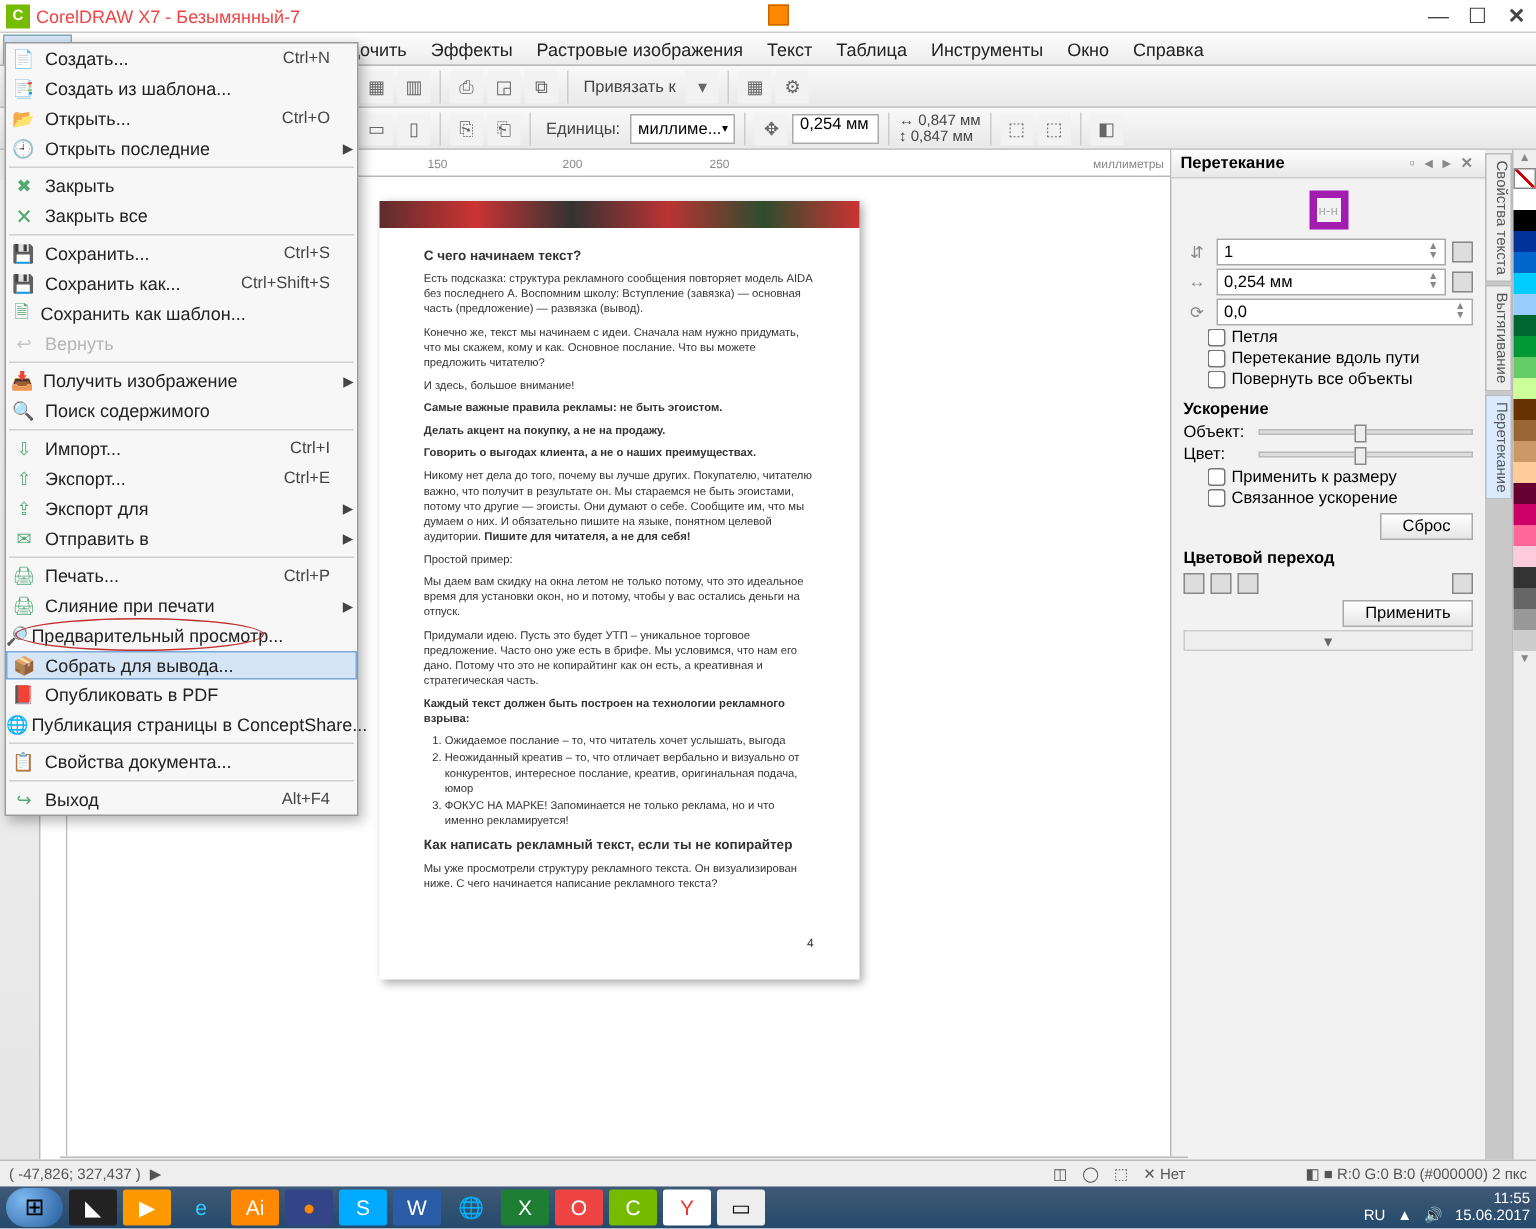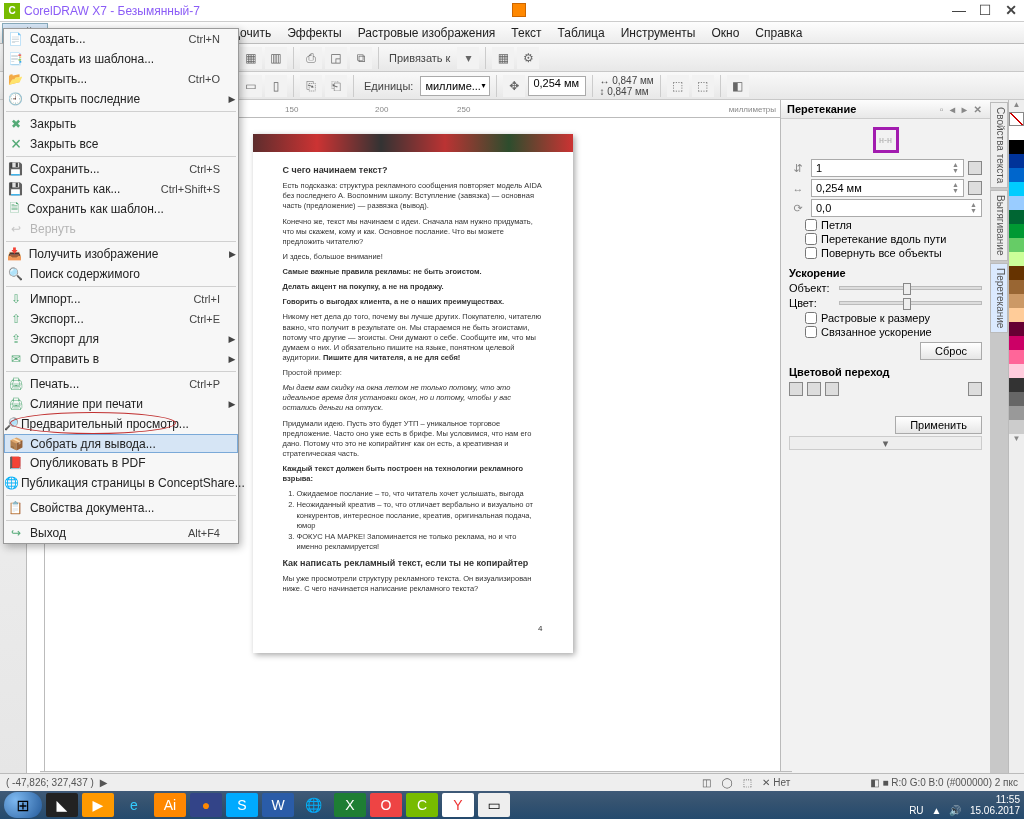--- a/index.html
+++ b/index.html
@@ -1,20 +1,20 @@
 <!DOCTYPE html>
 <html><head>
 <meta charset="utf-8">
 <style>
 * { box-sizing: border-box; margin: 0; padding: 0; font-family: "Segoe UI", Tahoma, sans-serif; }
 body { width: 1024px; height: 819px; background: #c8c8c8; overflow: hidden; font-size: 11px; position: relative; }
 
 .titlebar { height: 22px; background: #fff; display: flex; align-items: center; padding: 0 4px; border-bottom: 1px solid #ccc; position: relative; }
 .titlebar .logo { width: 16px; height: 16px; background: #7b0; display: flex; align-items: center; justify-content: center; color: #fff; font-weight: bold; font-size: 10px; margin-right: 4px; }
-.titlebar .title { font-size: 12px; color: #8b5cf6; }
+.titlebar .title { font-size: 12px; color: #ef4444; }
 .titlebar .winctrl { position: absolute; right: 4px; top: 2px; display: flex; gap: 8px; }
 .titlebar .winctrl span { width: 18px; text-align: center; font-family: Arial; font-size: 14px; color: #444; cursor: default; }
 
 .menubar { height: 22px; background: linear-gradient(#fdfdfd,#ececec); border-bottom: 1px solid #bbb; display: flex; align-items:center; padding: 0 2px; }
 .menubar .mitem { padding: 3px 8px; font-size: 12px; color: #222; }
 .menubar .mitem.active { background: #d6e5f5; border: 1px solid #8ab; padding: 2px 7px; }
 
 
 .file-menu {
   position: absolute; left: 3px; top: 28px; width: 236px;
@@ -339,37 +339,37 @@
 <div class="workspace">
   <div class="left-tools"></div>
   <div class="ruler-v"></div>
 
   <div class="canvas-wrap">
     <div class="ruler-h">
       <span class="tick" style="left:60px">50</span>
       <span class="tick" style="left:150px">100</span>
       <span class="tick" style="left:240px">150</span>
       <span class="tick" style="left:330px">200</span>
-      <span class="tick" style="left:412px">250</span>
+      <span class="tick" style="left:428px">250</span>
       <span class="tick" style="right:4px">миллиметры</span>
     </div>
     <div class="page">
       <div class="sheet">
         <div class="band"></div>
         <div class="body">
           <h4>С чего начинаем текст?</h4>
           <p>Есть подсказка: структура рекламного сообщения повторяет модель AIDA без последнего А. Воспомним школу: Вступление (завязка) — основная часть (предложение) — развязка (вывод).</p>
           <p>Конечно же, текст мы начинаем с идеи. Сначала нам нужно придумать, что мы скажем, кому и как. Основное послание. Что вы можете предложить читателю?</p>
           <p>И здесь, большое внимание!</p>
           <p><b>Самые важные правила рекламы: не быть эгоистом.</b></p>
           <p><b>Делать акцент на покупку, а не на продажу.</b></p>
           <p><b>Говорить о выгодах клиента, а не о наших преимуществах.</b></p>
           <p><span>Никому нет дела до того, почему вы лучше других. Покупателю, читателю важно, что получит в результате он. Мы стараемся не быть эгоистами, потому что другие — эгоисты. Они думают о себе. Сообщите им, что мы думаем о них. И обязательно пишите на языке, понятном целевой аудитории. </span><b>Пишите для читателя, а не для себя!</b></p>
           <p>Простой пример:</p>
-          <p style="font-style:italic">Мы даем вам скидку на окна летом не только потому, что это идеальное время для установки окон, но и потому, чтобы у вас остались деньги на отпуск.</p>
+          <p style="">Мы даем вам скидку на окна летом не только потому, что это идеальное время для установки окон, но и потому, чтобы у вас остались деньги на отпуск.</p>
           <p>Придумали идею. Пусть это будет УТП – уникальное торговое предложение. Часто оно уже есть в брифе. Мы условимся, что нам его дано. Потому что это не копирайтинг как он есть, а креативная и стратегическая часть.</p>
           <p><b>Каждый текст должен быть построен на технологии рекламного взрыва:</b></p>
           <ol>
             <li>Ожидаемое послание – то, что читатель хочет услышать, выгода</li>
             <li>Неожиданный креатив – то, что отличает вербально и визуально от конкурентов, интересное послание, креатив, оригинальная подача, юмор</li>
             <li>ФОКУС НА МАРКЕ! Запоминается не только реклама, но и что именно рекламируется!</li>
           </ol>
           <h4>Как написать рекламный текст, если ты не копирайтер</h4>
           <p>Мы уже просмотрели структуру рекламного текста. Он визуализирован ниже. С чего начинается написание рекламного текста?</p>
           <div style="text-align:right;font-size:8px;margin-top:30px">4</div>
@@ -378,21 +378,21 @@
     </div>
   </div>
 
   <div class="dockers">
     <div class="docker-title">
       <span>Перетекание</span>
         <span class="tools">▫ ◂ ▸ ✕</span>
     </div>
     <div class="dk-body">
       <div class="dk-row" style="justify-content:center;margin-bottom:6px">
-        <div style="width:26px;height:26px;border:3px solid #a21caf;display:flex;align-items:center;justify-content:center;font-size:9px;color:#aaa">н-н</div>
+        <div style="width:26px;height:26px;border:5px solid #a21caf;display:flex;align-items:center;justify-content:center;font-size:9px;color:#aaa">н-н</div>
       </div>
       <div class="dk-row">
         <span style="width:18px;text-align:center;color:#888">⇵</span>
         <div class="spin">
             <span>1</span>
             <span class="ud">▲<br>▼</span>
           </div>
         <span class="miniicon"></span>
       </div>
       <div class="dk-row">
@@ -431,37 +431,37 @@
           </div>
         </div>
       <div class="dk-slider">
           <span style="width:44px">Цвет:</span>
           <div class="track">
             <div class="thumb"></div>
           </div>
         </div>
       <div class="dk-check">
           <input type="checkbox" style="">
-          <span>Растровые к размеру</span>
+          <span>Применить к размеру</span>
         </div>
       <div class="dk-check">
           <input type="checkbox" style="">
           <span>Связанное ускорение</span>
         </div>
       <div style="text-align:right;margin:4px 0"><button class="dk-btn">Сброс</button></div>
 
       <div style="margin-top:6px;font-weight:bold">Цветовой переход</div>
       <div class="dk-row" style="gap:4px;margin:4px 0">
         <span class="miniicon"></span>
         <span class="miniicon"></span>
         <span class="miniicon"></span>
         <span style="flex:1"></span>
         <span class="miniicon"></span>
       </div>
-      <div style="text-align:right;margin-top:20px"><button class="dk-btn">Применить</button></div>
+      <div style="text-align:right;margin-top:4px"><button class="dk-btn">Применить</button></div>
       <div class="dk-arrow">▾</div>
     </div>
   </div>
 
   <div class="vtabs">
     <div class="vtab">Свойства текста</div>
     <div class="vtab">Вытягивание</div>
     <div class="vtab" style="background:#dbeaff">Перетекание</div>
   </div>
 

